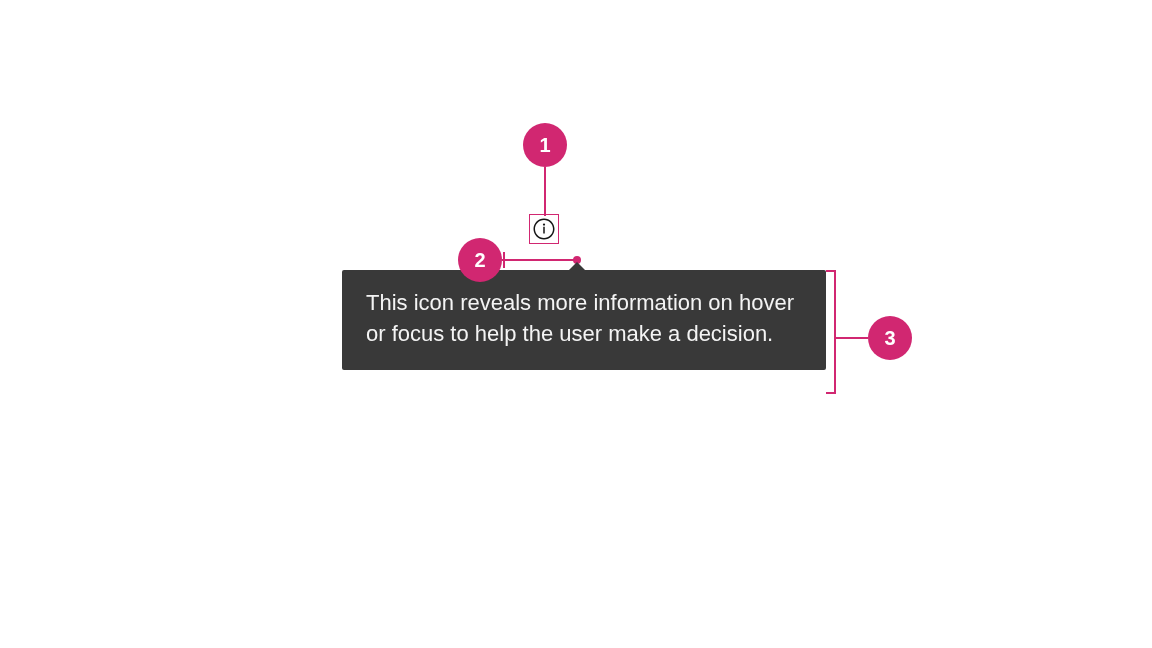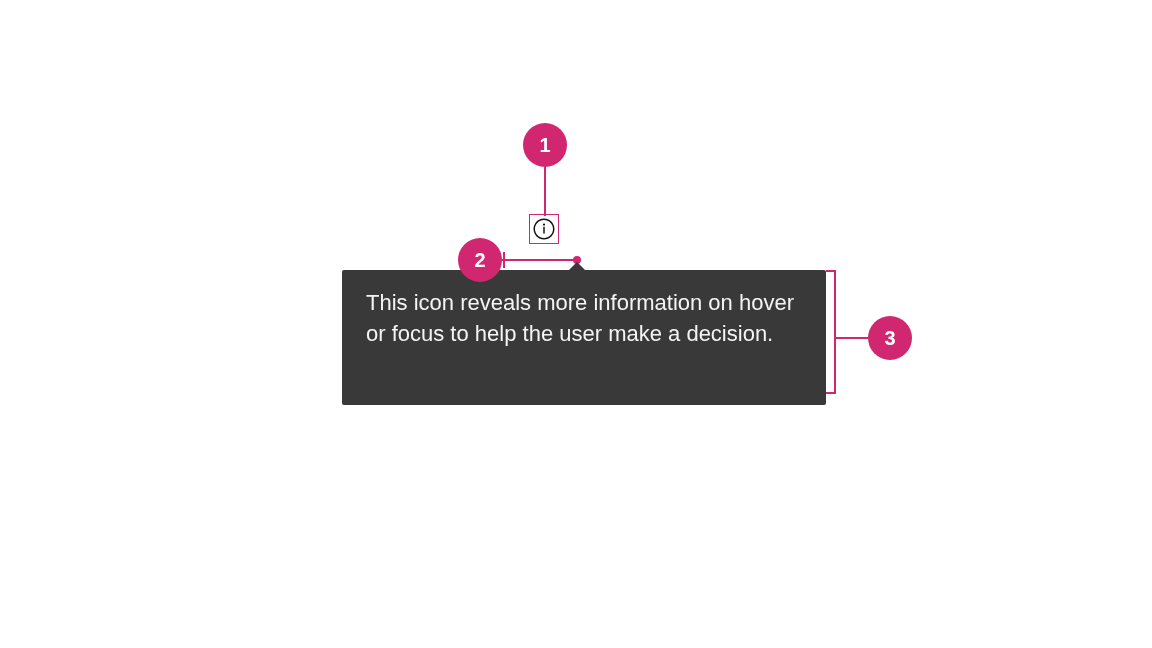--- a/index.html
+++ b/index.html
@@ -87,21 +87,21 @@
     border-radius: 50%;
     background: #d12771;
   }
 
   
   .tooltip {
     position: absolute;
     left: 342px;
     top: 270px;
     width: 484px;
-    height: 135px;
+    height: 100px;
     background: #393939;
     color: #f4f4f4;
     font-size: 22px;
     line-height: 1.4;
     padding: 18px 24px;
     box-sizing: border-box;
     border-radius: 2px;
   }
   .tooltip-caret {
     position: absolute;

